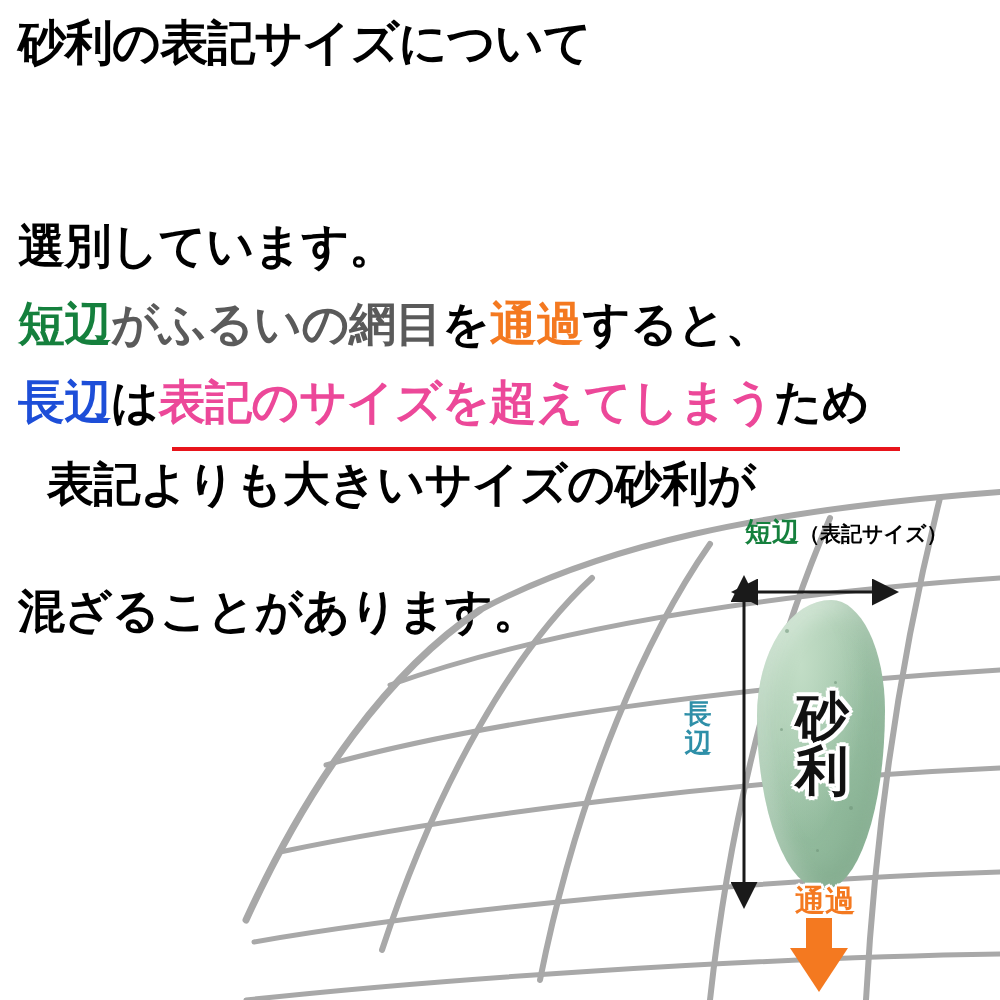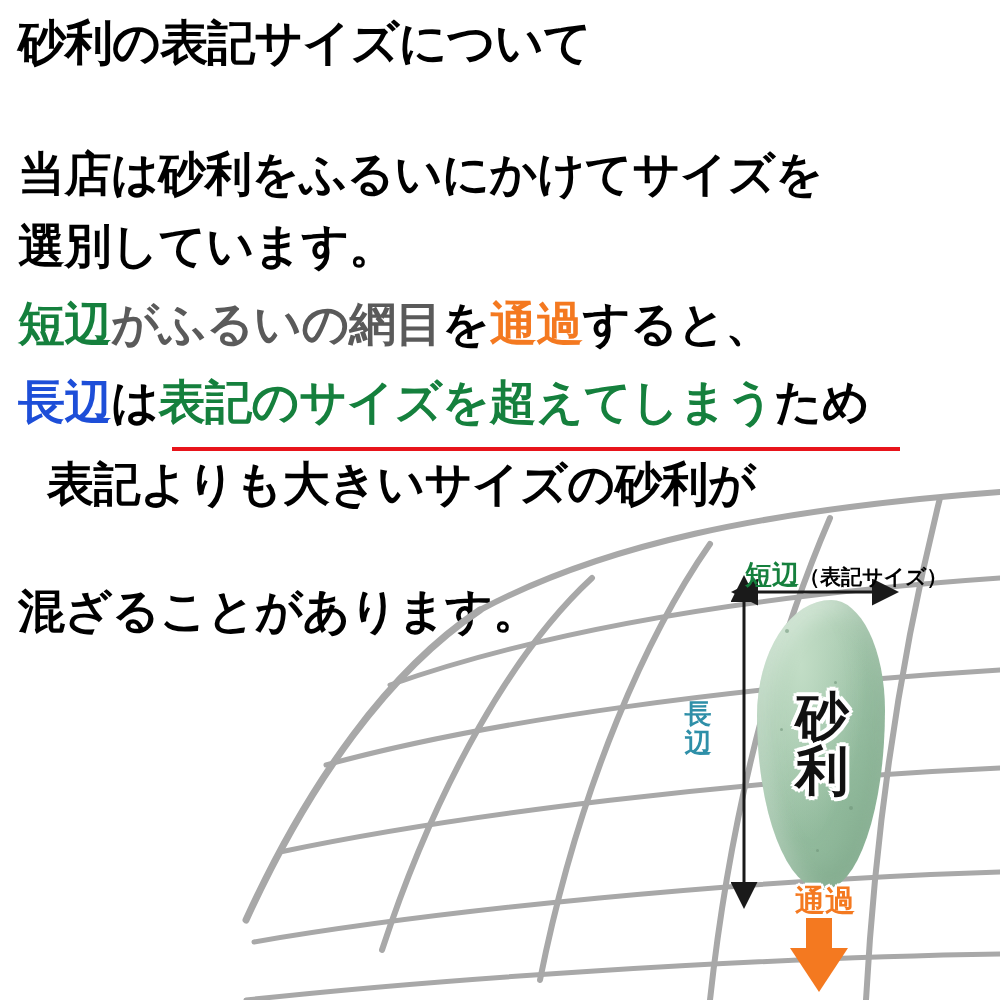--- a/index.html
+++ b/index.html
@@ -27,21 +27,21 @@
   .l2{top:222px;}
   .l3{top:300px;}
   .l4{top:378px;}
   .l5{top:460px;margin-left:29px;}
   .l6{top:540px;margin-top:47px;}
 
   .c-green{color:#15803d;}
   .c-gray{color:#5a5a5a;margin-top:32px;}
   .c-orange{color:#F47920;}
   .c-teal{color:#1d4ed8;}
-  .c-red{color:#15803d;text-align:center;}
+  .c-red{color:#ec4899;text-align:center;}
   .c-black{color:#000;}
 
   .redline{
     position:absolute;left:172px;top:447px;width:728px;height:4px;
     background:#E8141B;
   }
 
   
   #mesh{position:absolute;left:240px;top:480px;}
 
@@ -62,21 +62,21 @@
     position:absolute;left:770px;top:690px;width:104px;
     text-align:center;font-size:53px;font-weight:bold;color:#111;
     line-height:1.02;
     text-shadow:
       -3px -3px 0 #fff, 3px -3px 0 #fff, -3px 3px 0 #fff, 3px 3px 0 #fff,
       -4px 0 0 #fff, 4px 0 0 #fff, 0 -4px 0 #fff, 0 4px 0 #fff;
   }
 
   
   .lbl-tanpen{
-    position:absolute;left:745px;top:561px;white-space:nowrap;
+    position:absolute;left:745px;top:518px;white-space:nowrap;
     font-size:27px;font-weight:bold;line-height:1;
   }
   .lbl-tanpen .sub{font-size:21px;color:#000;}
 
   .lbl-chohen{
     position:absolute;left:682px;top:700px;width:32px;
     font-size:27px;font-weight:bold;color:#2E8FA8;
     line-height:1.06;text-align:center;
   }
 
@@ -87,21 +87,20 @@
                 0 -3px 0 #fff,0 3px 0 #fff,-3px 0 0 #fff,3px 0 0 #fff;
   }
 </style>
 </head>
 <body>
 
 <div id="page">
 
   <div class="title">砂利の表記サイズについて</div>
 
-  <div class="body-line l1">当店は砂利をふるいにかけてサイズを</div>
   <div class="body-line l2">選別しています。</div>
 
   <div class="body-line l3"><span class="c-green">短辺</span><span class="c-gray">がふるいの網目</span><span class="c-black">を</span><span class="c-orange">通過</span><span class="c-black">すると、</span></div>
 
   <div class="body-line l4"><span class="c-teal">長辺</span><span class="c-black">は</span><span class="c-red">表記のサイズを超えてしまう</span><span class="c-black">ため</span></div>
   <div class="redline"></div>
 
   <div class="body-line l5">表記よりも大きいサイズの砂利が</div>
   <div class="body-line l6">混ざることがあります。</div>
 

